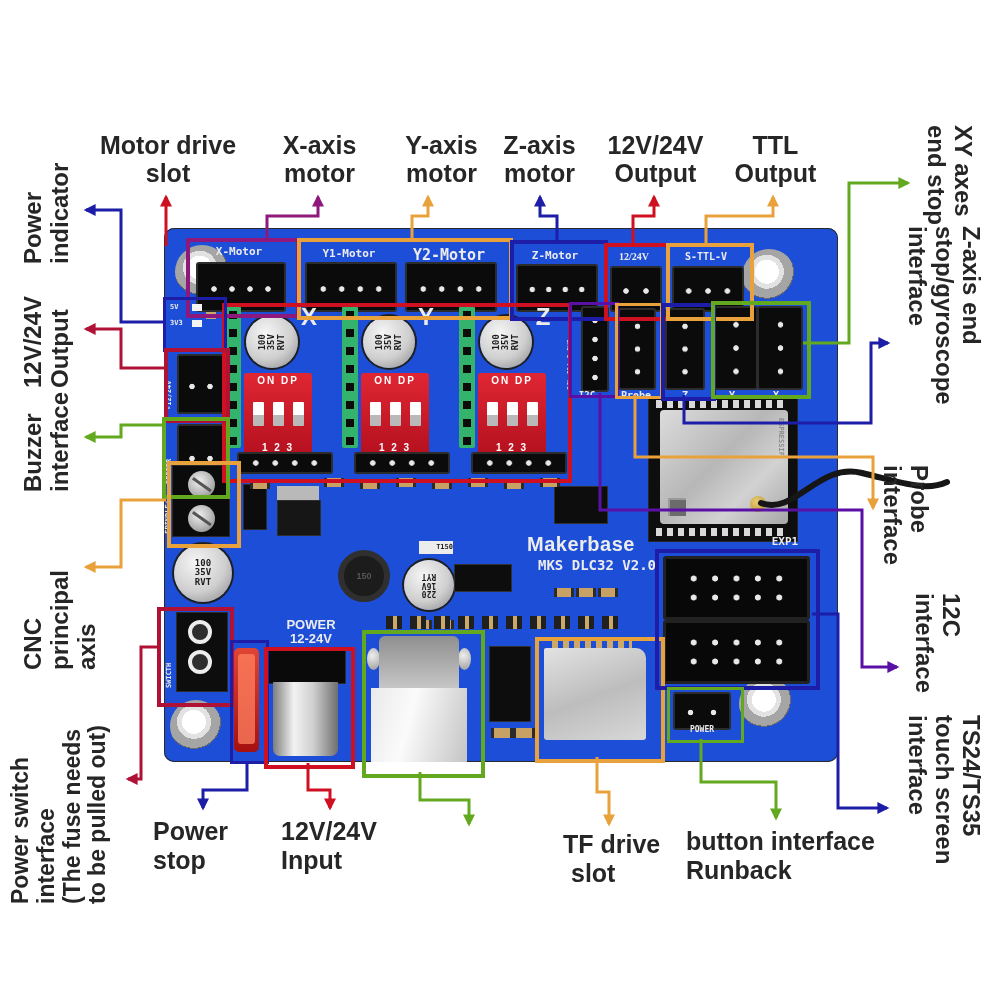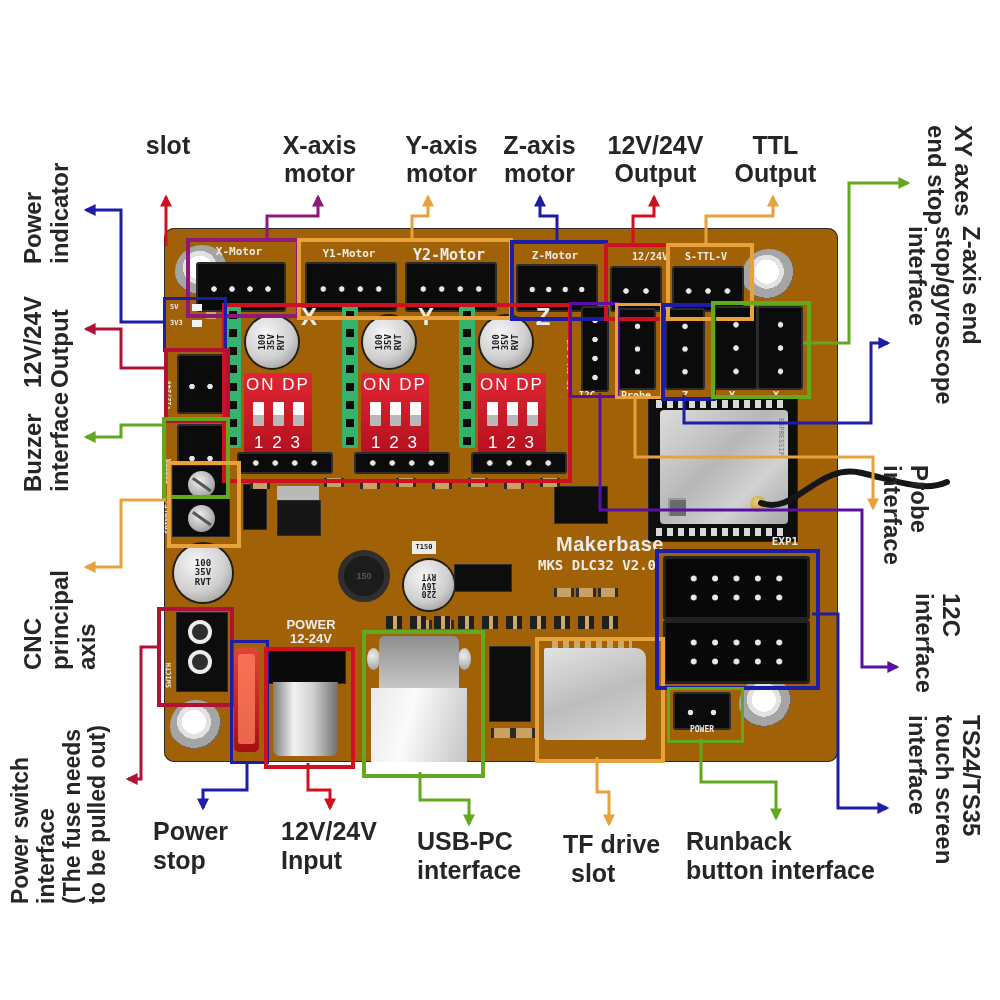--- a/index.html
+++ b/index.html
@@ -5,21 +5,21 @@
   html,body{margin:0;padding:0;background:#ffffff;}
   .stage{position:relative;width:1000px;height:1000px;background:#ffffff;overflow:hidden;
          font-family:"Liberation Sans",sans-serif;}
   
   .lbl{position:absolute;font-weight:bold;color:#262626;z-index:6;}
   .lbl-top{font-size:25px;line-height:1.12;text-align:center;}
   .lbl-bot{font-size:25px;line-height:1.14;}
   .vert-r{writing-mode:vertical-rl;font-size:24px;line-height:1.12;}
   .vert-l{writing-mode:vertical-rl;transform:rotate(180deg);font-size:24px;line-height:1.12;}
   
-  .board{position:absolute;left:164px;top:228px;width:674px;height:534px;background:#a16207;
+  .board{position:absolute;left:164px;top:228px;width:674px;height:534px;background:#1d4ed8;
          border-radius:10px;z-index:1;box-shadow:0 0 0 1px #2a2a2a inset;}
   .hole{position:absolute;border-radius:50%;z-index:2;
         background:radial-gradient(circle at 46% 42%, #ffffff 0 12px, #e2e2e2 12px 17px, #a5a5a5 17px 26px, #6a6a6a 26px 27px, transparent 27px);}
   .abox{position:absolute;z-index:4;border:4px solid;}
   .conn{position:absolute;background:#0b0b0b;border:2px solid #2c2c2c;border-radius:3px;z-index:3;}
   .pins{position:absolute;left:8%;right:8%;top:30%;bottom:22%;
         background-image:radial-gradient(circle,#e8e8e8 2.4px,rgba(0,0,0,0) 3.1px);}
   .d4{background-size:25% 100%;} .d3{background-size:33.4% 100%;} .d2{background-size:50% 100%;}
   .dv3{left:25%;right:25%;top:6%;bottom:6%;background-size:100% 33.4%;}
   .dv4{left:25%;right:25%;top:4%;bottom:4%;background-size:100% 25%;}
@@ -31,21 +31,21 @@
           background-image:repeating-linear-gradient(to bottom,rgba(0,0,0,0) 0 5px,#0c0c0c 5px 13px);
           background-size:8px 18px;background-position:center top;background-repeat:repeat-y;}
   .cap{position:absolute;border-radius:50%;z-index:3;display:flex;align-items:center;justify-content:center;
        background:radial-gradient(circle at 38% 32%, #f5f5f5, #cfcfcf 55%, #8d8d8d 95%);
        box-shadow:0 0 0 2px #1e1e1e;}
   .cap .ctxt{font-family:"DejaVu Sans Mono",monospace;font-weight:bold;color:#1c1c1c;
        font-size:9px;line-height:1.05;text-align:center;width:30px;}
   .rot90{transform:rotate(-90deg);}
   .dip{position:absolute;background:linear-gradient(#e02633,#b5101f);border-radius:3px;z-index:3;
        display:flex;flex-direction:column;justify-content:space-between;align-items:center;padding:2px 0;}
-  .dip .dtxt{color:#fff;font-weight:normal;font-size:17px;font-family:"Liberation Sans",sans-serif;letter-spacing:2px;}
+  .dip .dtxt{color:#fff;font-weight:bold;font-size:10px;font-family:"Liberation Sans",sans-serif;letter-spacing:2px;}
   .sw{display:flex;gap:9px;}
   .sw i{display:block;width:11px;height:24px;background:linear-gradient(#ffffff 0 55%,#b9b9b9 55%);border-radius:1px;}
   .idc{position:absolute;background:#080808;border:3px solid #222;border-radius:3px;z-index:3;}
   .exppins{position:absolute;left:12%;right:12%;top:18%;bottom:18%;
         background-image:radial-gradient(circle,#e8e8e8 2.6px,rgba(0,0,0,0) 3.4px);background-size:20% 50%;}
   .smd{position:absolute;background:#c8a265;border-left:3px solid #2b2b2b;border-right:3px solid #2b2b2b;z-index:3;}
   .ic{position:absolute;background:#0d0d0d;border:1px solid #303030;z-index:3;}
   .screw{position:absolute;border-radius:50%;z-index:4;
         background:radial-gradient(circle at 42% 38%, #f0f0f0, #b5b5b5 55%, #7c7c7c);}
   .screw:after{content:"";position:absolute;left:10%;top:45%;width:80%;height:10%;background:#555;transform:rotate(35deg);}
@@ -61,21 +61,21 @@
 
     <div class="hole" style="left:11px;top:17px;width:54px;height:54px;"></div>
     <div class="hole" style="left:578px;top:21px;width:54px;height:54px;"></div>
     <div class="hole" style="left:6px;top:472px;width:52px;height:52px;"></div>
     <div class="hole" style="left:575px;top:449px;width:54px;height:54px;"></div>
 
     <div class="silk" style="left:32px;top:18px;width:86px;font-size:11px;">X-Motor</div>
     <div class="silk" style="left:141px;top:20px;width:88px;font-size:11px;">Y1-Motor</div>
     <div class="silk" style="left:241px;top:20px;width:88px;font-size:15px;">Y2-Motor</div>
     <div class="silk" style="left:352px;top:22px;width:78px;font-size:11px;">Z-Motor</div>
-    <div class="silk" style="left:462px;top:24px;width:48px;font-size:10px;">12/24V</div>
+    <div class="silk" style="left:446px;top:24px;width:48px;font-size:10px;font-family:Liberation Serif, serif;">12/24V</div>
     <div class="silk" style="left:508px;top:24px;width:68px;font-size:10px;">S-TTL-V</div>
 
     <div class="conn" style="left:32px;top:34px;width:86px;height:46px;">
         <div class="pins d4"></div>
       </div>
     <div class="conn" style="left:141px;top:34px;width:88px;height:46px;">
         <div class="pins d4"></div>
       </div>
     <div class="conn" style="left:241px;top:34px;width:88px;height:46px;">
         <div class="pins d4"></div>
@@ -223,41 +223,41 @@
 
     <div style="position:absolute;left:484px;top:170px;width:148px;height:142px;background:#0e0e0e;border:1px solid #262626;z-index:3;"></div>
     <div style="position:absolute;left:492px;top:172px;width:132px;height:8px;background-image:repeating-linear-gradient(to right,#d9d9d9 0 6px,rgba(0,0,0,0) 6px 11px);z-index:3;"></div>
     <div style="position:absolute;left:492px;top:300px;width:132px;height:8px;background-image:repeating-linear-gradient(to right,#d9d9d9 0 6px,rgba(0,0,0,0) 6px 11px);z-index:3;"></div>
     <div style="position:absolute;left:496px;top:182px;width:128px;height:114px;border-radius:4px;background:linear-gradient(135deg,#dcdcdc,#b7b7b7 45%,#d2d2d2 70%,#a7a7a7);z-index:3;">
       <div class="vsilk" style="right:4px;top:8px;height:100px;font-size:7px;color:#8b8b8b;transform:none;writing-mode:vertical-rl;">ESPRESSIF</div>
       <div style="position:absolute;left:8px;bottom:8px;width:18px;height:18px;background:#6b6b6b;box-shadow:2px 2px 0 #9a9a9a inset;"></div>
     </div>
     <div style="position:absolute;left:586px;top:268px;width:16px;height:16px;border-radius:50%;background:radial-gradient(circle at 40% 35%,#e8cd74,#b8912f);z-index:4;"></div>
 
-    <div class="silk" style="left:392px;top:306px;width:112px;font-size:20px;text-align:left;font-family:'Liberation Sans',sans-serif;letter-spacing:.5px;">Makerbase</div>
+    <div class="silk" style="left:363px;top:306px;width:112px;font-size:20px;text-align:left;font-family:'Liberation Sans',sans-serif;letter-spacing:.5px;">Makerbase</div>
     <div class="silk" style="left:374px;top:330px;width:130px;font-size:14px;text-align:left;">MKS DLC32 V2.0</div>
 
     <div class="silk" style="left:598px;top:308px;width:46px;font-size:11px;">EXP1</div>
     <div class="idc" style="left:499px;top:328px;width:141px;height:58px;">
         <div class="exppins"></div>
       </div>
     <div class="idc" style="left:499px;top:392px;width:141px;height:58px;">
         <div class="exppins"></div>
       </div>
 
     <div class="conn" style="left:509px;top:464px;width:54px;height:34px;">
         <div class="pins d2"></div>
       </div>
     <div class="silk" style="left:506px;top:498px;width:64px;font-size:8px;">POWER</div>
 
     <div style="position:absolute;left:79px;top:256px;width:22px;height:44px;background:#0c0c0c;border:1px solid #2c2c2c;z-index:3;"></div>
     <div style="position:absolute;left:113px;top:258px;width:42px;height:14px;background:#b9b9b9;z-index:3;"></div>
     <div style="position:absolute;left:113px;top:272px;width:42px;height:34px;background:#161616;border:1px solid #2e2e2e;z-index:3;"></div>
     <div style="position:absolute;left:174px;top:322px;width:52px;height:52px;border-radius:50%;background:#1c1c1c;border:6px solid #2f2f2f;box-sizing:border-box;color:#555;font-size:9px;font-weight:bold;display:flex;align-items:center;justify-content:center;z-index:3;">150</div>
-    <div style="position:absolute;left:248px;top:313px;width:24px;height:13px;background:#ececec;color:#222;font-size:7px;font-weight:bold;text-align:center;line-height:13px;z-index:3;font-family:'DejaVu Sans Mono',monospace;">T150</div>
+    <div style="position:absolute;left:255px;top:313px;width:24px;height:13px;background:#ececec;color:#222;font-size:7px;font-weight:bold;text-align:right;line-height:13px;z-index:3;font-family:'DejaVu Sans Mono',monospace;padding-left:10px;">T150</div>
     <div class="cap" style="left:240px;top:332px;width:50px;height:50px;">
         <div class="ctxt" style="transform:rotate(180deg);width:28px;font-size:8px;">220 16V RYT</div>
       </div>
     <div class="ic" style="left:390px;top:258px;width:52px;height:36px;"></div>
     <div class="ic" style="left:290px;top:336px;width:56px;height:26px;"></div>
 
     <div class="smd" style="left:86px;top:252px;width:14px;height:9px;"></div>
     <div class="smd" style="left:160px;top:250px;width:14px;height:9px;"></div>
     <div class="smd" style="left:196px;top:252px;width:14px;height:9px;"></div>
     <div class="smd" style="left:232px;top:250px;width:14px;height:9px;"></div>
@@ -342,20 +342,21 @@
     <path d="M158,647 H141 V779 H128" fill="none" stroke="#b01236" stroke-width="3" marker-end="url(#mCrimson)"></path>
 
     <path d="M247,761 V790 H203 V808" fill="none" stroke="#1d1da8" stroke-width="3" marker-end="url(#mBlue)"></path>
     <path d="M308,763 V790 H330 V808" fill="none" stroke="#cf1020" stroke-width="3" marker-end="url(#mRed)"></path>
     <path d="M420,772 V800 H469 V824" fill="none" stroke="#63a91f" stroke-width="3" marker-end="url(#mGreen)"></path>
     <path d="M597,757 V792 H609 V824" fill="none" stroke="#e9a23b" stroke-width="3" marker-end="url(#mOrange)"></path>
     <path d="M701,739 V782 H776 V818" fill="none" stroke="#63a91f" stroke-width="3" marker-end="url(#mGreen)"></path>
   </svg>
 
   <div class="lbl lbl-top" style="left:78px;top:131px;width:180px;">
+    <div>Motor drive</div>
       <div>slot</div>
   </div>
   <div class="lbl lbl-top" style="left:252px;top:131px;width:135px;">
     <div>X-axis</div>
       <div>motor</div>
   </div>
   <div class="lbl lbl-top" style="left:374px;top:131px;width:135px;">
     <div>Y-axis</div>
       <div>motor</div>
   </div>
@@ -419,26 +420,22 @@
   </div>
 
   <div class="lbl lbl-bot" style="left:153px;top:817px;">
     <div>Power</div>
       <div>stop</div>
   </div>
   <div class="lbl lbl-bot" style="left:281px;top:817px;">
     <div>12V/24V</div>
       <div>Input</div>
   </div>
-  <div class="lbl lbl-bot" style="left:417px;top:827px;">
-    <div>USB-PC</div>
-      <div>interface</div>
-  </div>
   <div class="lbl lbl-bot" style="left:563px;top:830px;">
     <div>TF drive</div>
       <div style="padding-left:8px;">slot</div>
   </div>
   <div class="lbl lbl-bot" style="left:686px;top:827px;">
-    <div>Runback</div>
-      <div>button interface</div>
+    <div>button interface</div>
+      <div>Runback</div>
   </div>
 
 </div>
 
 </body></html>

